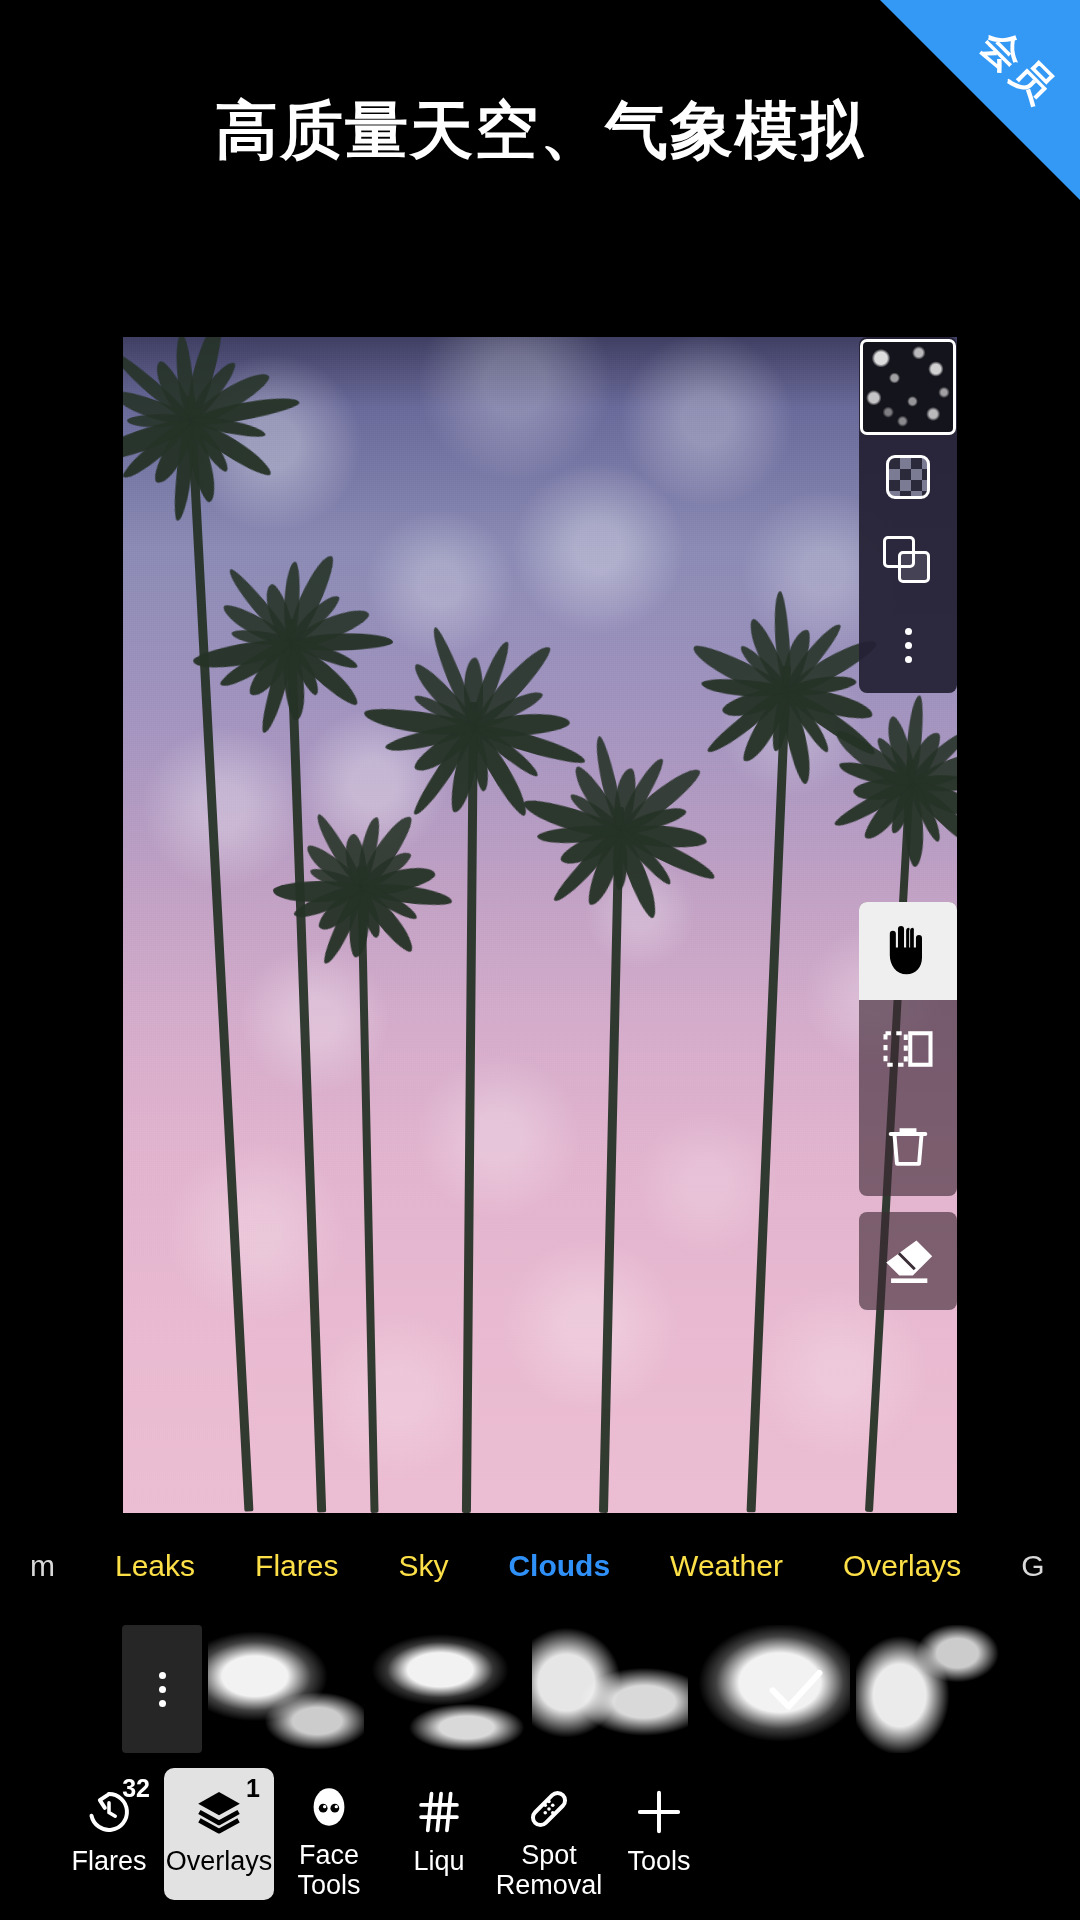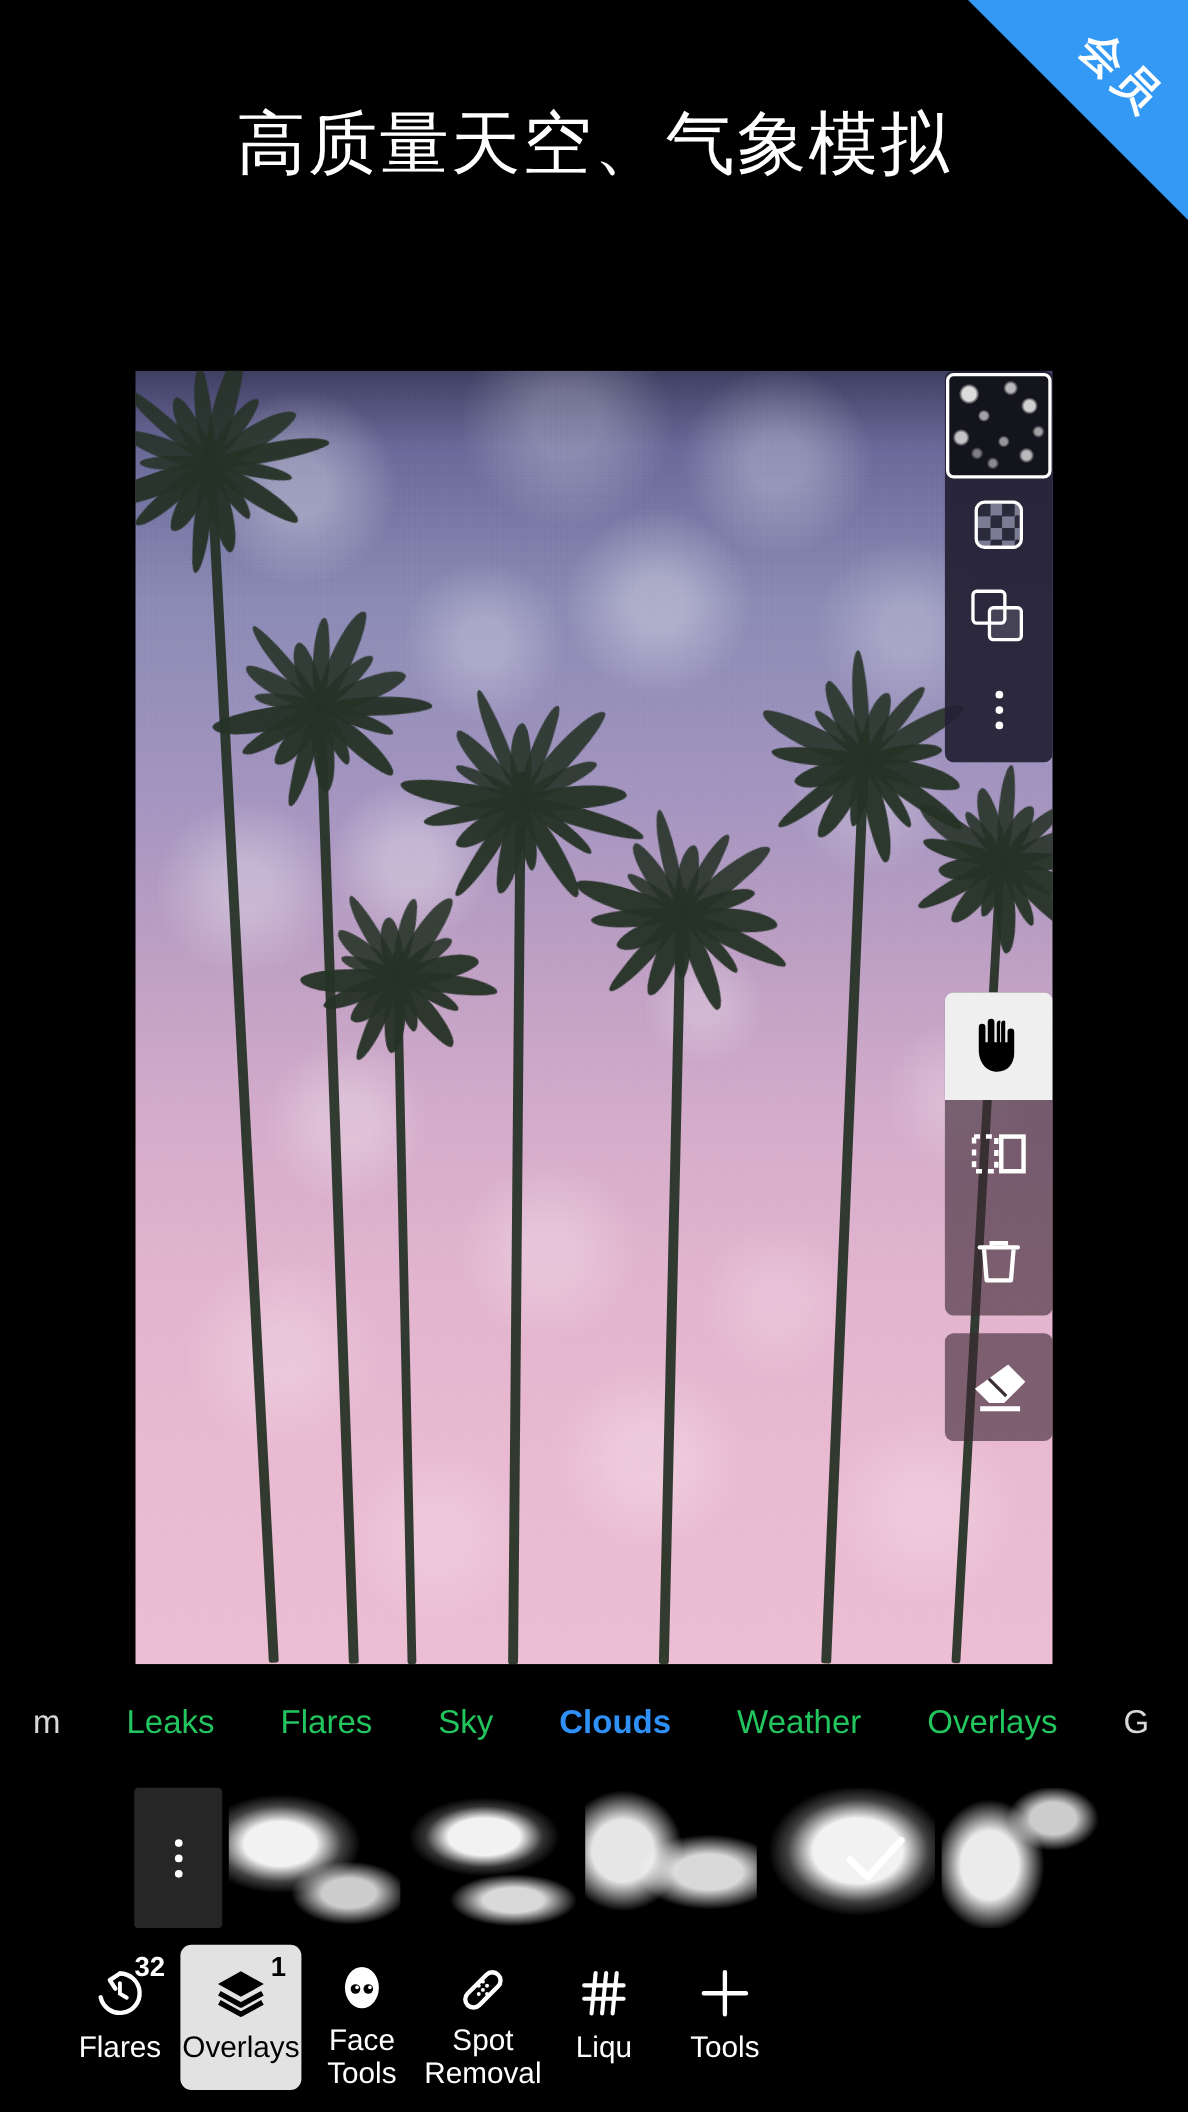--- a/index.html
+++ b/index.html
@@ -25,21 +25,21 @@
     position:absolute; top:46px; right:18px;
     transform:rotate(45deg);
     transform-origin:center;
     font-size:40px; font-weight:700; letter-spacing:3px;
     color:#fff; white-space:nowrap; line-height:1;
   }
 
   
   #headline{
     position:absolute; top:88px; left:0; width:1080px;
-    text-align:center; font-size:63px; font-weight:400;
+    text-align:center; font-size:63px; font-weight:700;
     letter-spacing:2px; color:#fff; z-index:5;
   }
 
   
   #canvas-wrap{
     position:absolute; left:123px; top:337px;
     width:834px; height:1176px; overflow:hidden; z-index:10;
   }
   #photo{
     position:absolute; inset:0;
@@ -154,21 +154,21 @@
     background:rgba(60,40,52,.62); border-radius:8px; overflow:hidden;
   }
 
   
   #tab-strip{
     position:absolute; left:0; top:1535px; width:1080px; height:62px;
     display:flex; align-items:center; z-index:15;
     overflow:hidden; white-space:nowrap;
   }
   .tab{
-    font-size:30px; color:#22c55e; padding:0 30px; flex:0 0 auto;
+    font-size:30px; color:#fde047; padding:0 30px; flex:0 0 auto;
   }
   .tab.active{ color:#2f90f7; font-weight:700; }
   .tab.cut{ color:#d8d8d8; }
 
   
   #thumb-row{
     position:absolute; left:0; top:1625px; width:1080px; height:128px;
     display:flex; align-items:center; z-index:15; overflow:hidden;
   }
   .thumb{
@@ -503,41 +503,41 @@
           <circle cx="14.8" cy="11.6" r="2.1" fill="#000"></circle>
           <circle cx="9.9" cy="10.9" r=".8" fill="#fff"></circle>
           <circle cx="15.5" cy="10.9" r=".8" fill="#fff"></circle>
         </svg>
       </div>
       <div class="lbl">Face<br>Tools</div>
     </div>
     <div class="tool-item">
       <div class="ic">
         <svg width="50" height="50" viewBox="0 0 24 24">
+          <path d="M8.4 3.2 6.6 20.8M13 3.2 11.2 20.8M17.6 3.2 15.8 20.8" stroke="#fff" stroke-width="1.8" fill="none" stroke-linecap="round"></path>
+          <path d="M3.4 8.6h17.2M3.4 14.4h17.2" stroke="#fff" stroke-width="1.8" fill="none" stroke-linecap="round"></path>
+        </svg>
+      </div>
+      <div class="lbl">Liqu</div>
+    </div>
+    <div class="tool-item">
+      <div class="ic">
+        <svg width="50" height="50" viewBox="0 0 24 24">
           <rect x="2.6" y="8.4" width="18.8" height="7.2" rx="3.6" fill="none" stroke="#fff" stroke-width="1.9" transform="rotate(-45 12 12)"></rect>
           <circle cx="10.2" cy="10.2" r=".85" fill="#fff"></circle>
           <circle cx="12" cy="12" r=".85" fill="#fff"></circle>
           <circle cx="13.8" cy="13.8" r=".85" fill="#fff"></circle>
           <circle cx="12" cy="8.4" r=".85" fill="#fff"></circle>
           <circle cx="13.8" cy="10.2" r=".85" fill="#fff"></circle>
           <circle cx="10.2" cy="13.8" r=".85" fill="#fff"></circle>
         </svg>
       </div>
       <div class="lbl">Spot<br>Removal</div>
     </div>
     <div class="tool-item">
       <div class="ic">
         <svg width="50" height="50" viewBox="0 0 24 24">
-          <path d="M8.4 3.2 6.6 20.8M13 3.2 11.2 20.8M17.6 3.2 15.8 20.8" stroke="#fff" stroke-width="1.8" fill="none" stroke-linecap="round"></path>
-          <path d="M3.4 8.6h17.2M3.4 14.4h17.2" stroke="#fff" stroke-width="1.8" fill="none" stroke-linecap="round"></path>
-        </svg>
-      </div>
-      <div class="lbl">Liqu</div>
-    </div>
-    <div class="tool-item">
-      <div class="ic">
-        <svg width="50" height="50" viewBox="0 0 24 24">
           <path d="M12 2.8v18.4M2.8 12h18.4" stroke="#fff" stroke-width="1.9" stroke-linecap="round"></path>
         </svg>
       </div>
       <div class="lbl">Tools</div>
     </div>
   </div>
 
 </body></html>

